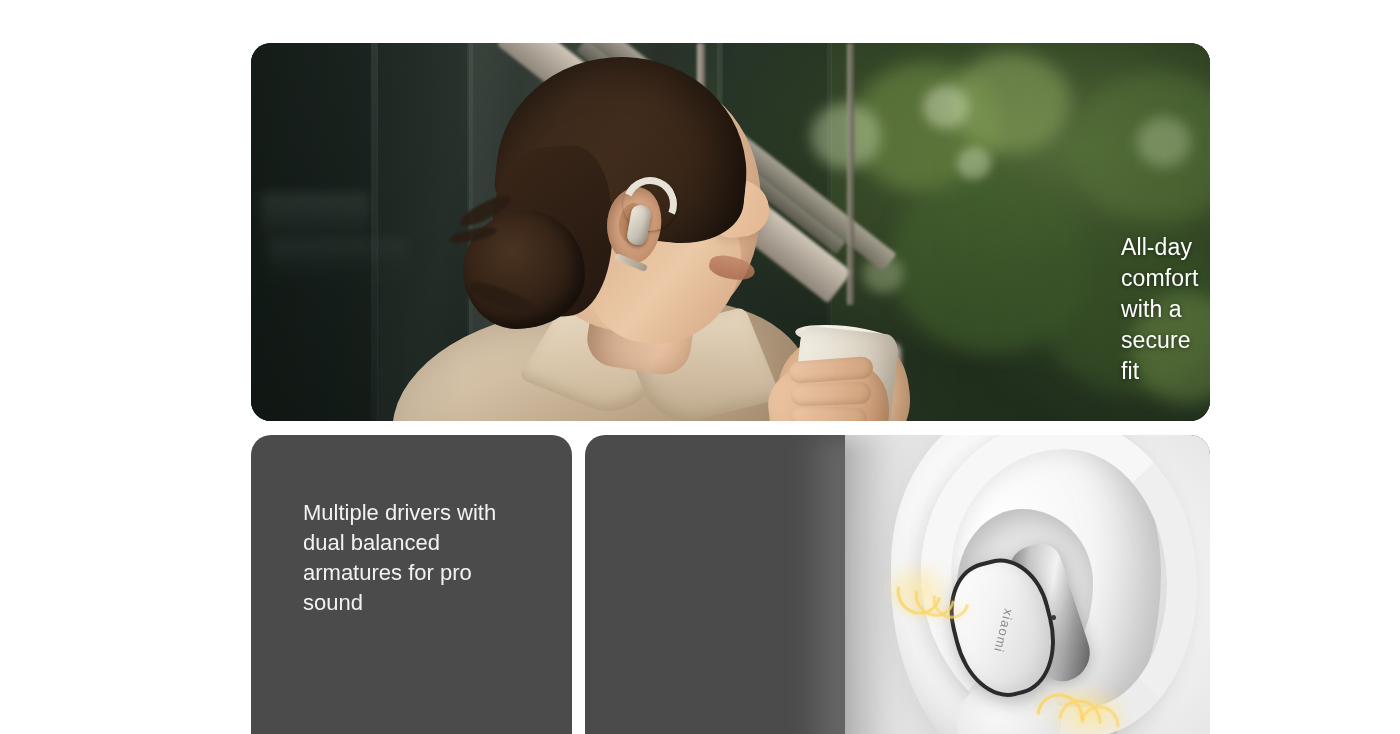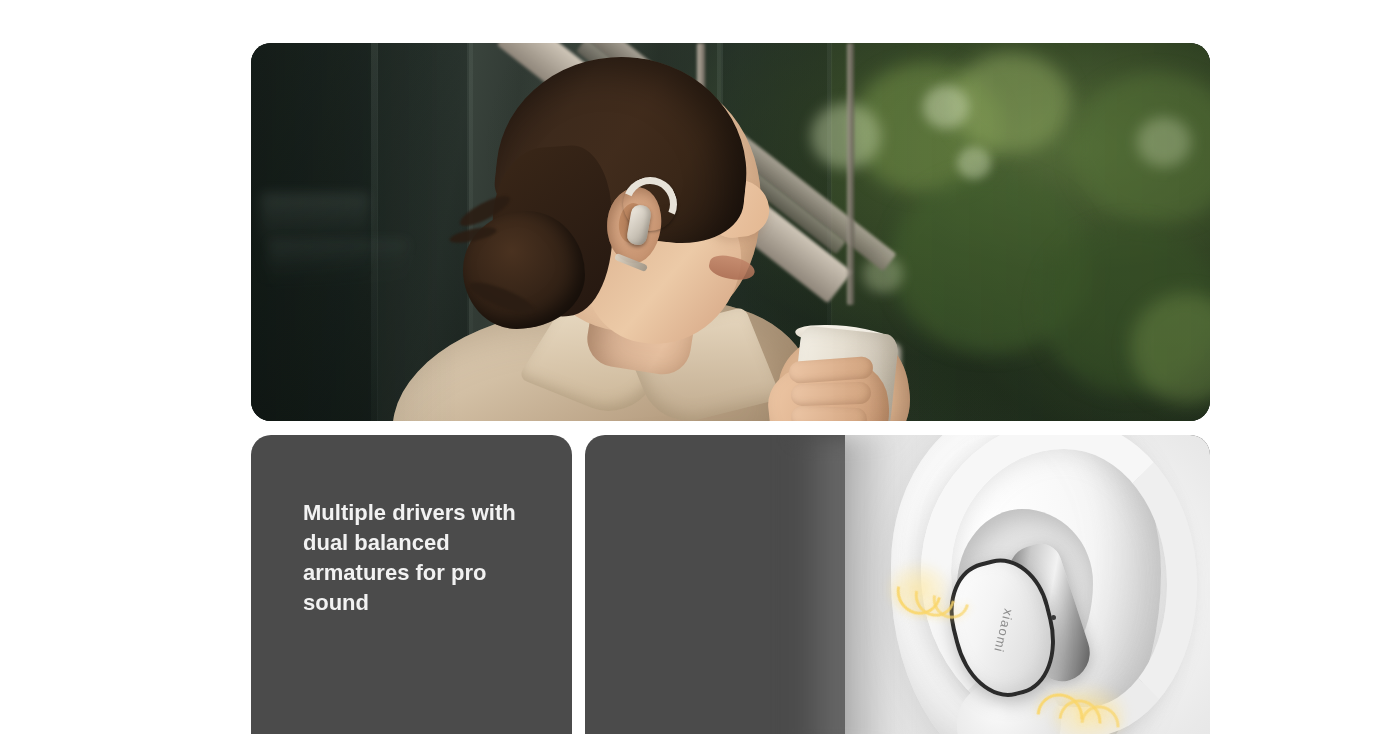--- a/index.html
+++ b/index.html
@@ -391,21 +391,21 @@
     overflow: hidden;
   }
   .card-left .card-text {
     position: absolute;
     left: 52px;
     top: 63px;
     width: 215px;
     font-size: 22px;
     line-height: 30px;
     color: #f2f2f2;
-    font-weight: 700;
+    font-weight: 400;
   }
 
   
   .card-right {
     position: absolute;
     left: 585px;
     top: 435px;
     width: 625px;
     height: 320px;
     background: #4b4b4b;
@@ -624,20 +624,22 @@
       <div class="cup"></div>
       <div class="hand-front"></div>
       <div class="finger" style="left:418px;top:316px;width:84px;height:22px;transform:rotate(-4deg);"></div>
       <div class="finger" style="left:420px;top:340px;width:80px;height:22px;transform:rotate(-2deg);"></div>
       <div class="finger" style="left:420px;top:364px;width:76px;height:22px;transform:rotate(2deg);"></div>
 
     </div>
 
     <div class="photo-blur-wash"></div>
 
+    <div class="hero-caption">All-day comfort
+with a secure fit</div>
   </div>
 
   <div class="card-left">
     <div class="card-text">Multiple drivers with dual balanced armatures for pro sound</div>
   </div>
 
   <div class="card-right">
 
 
     <div class="ear-render">

